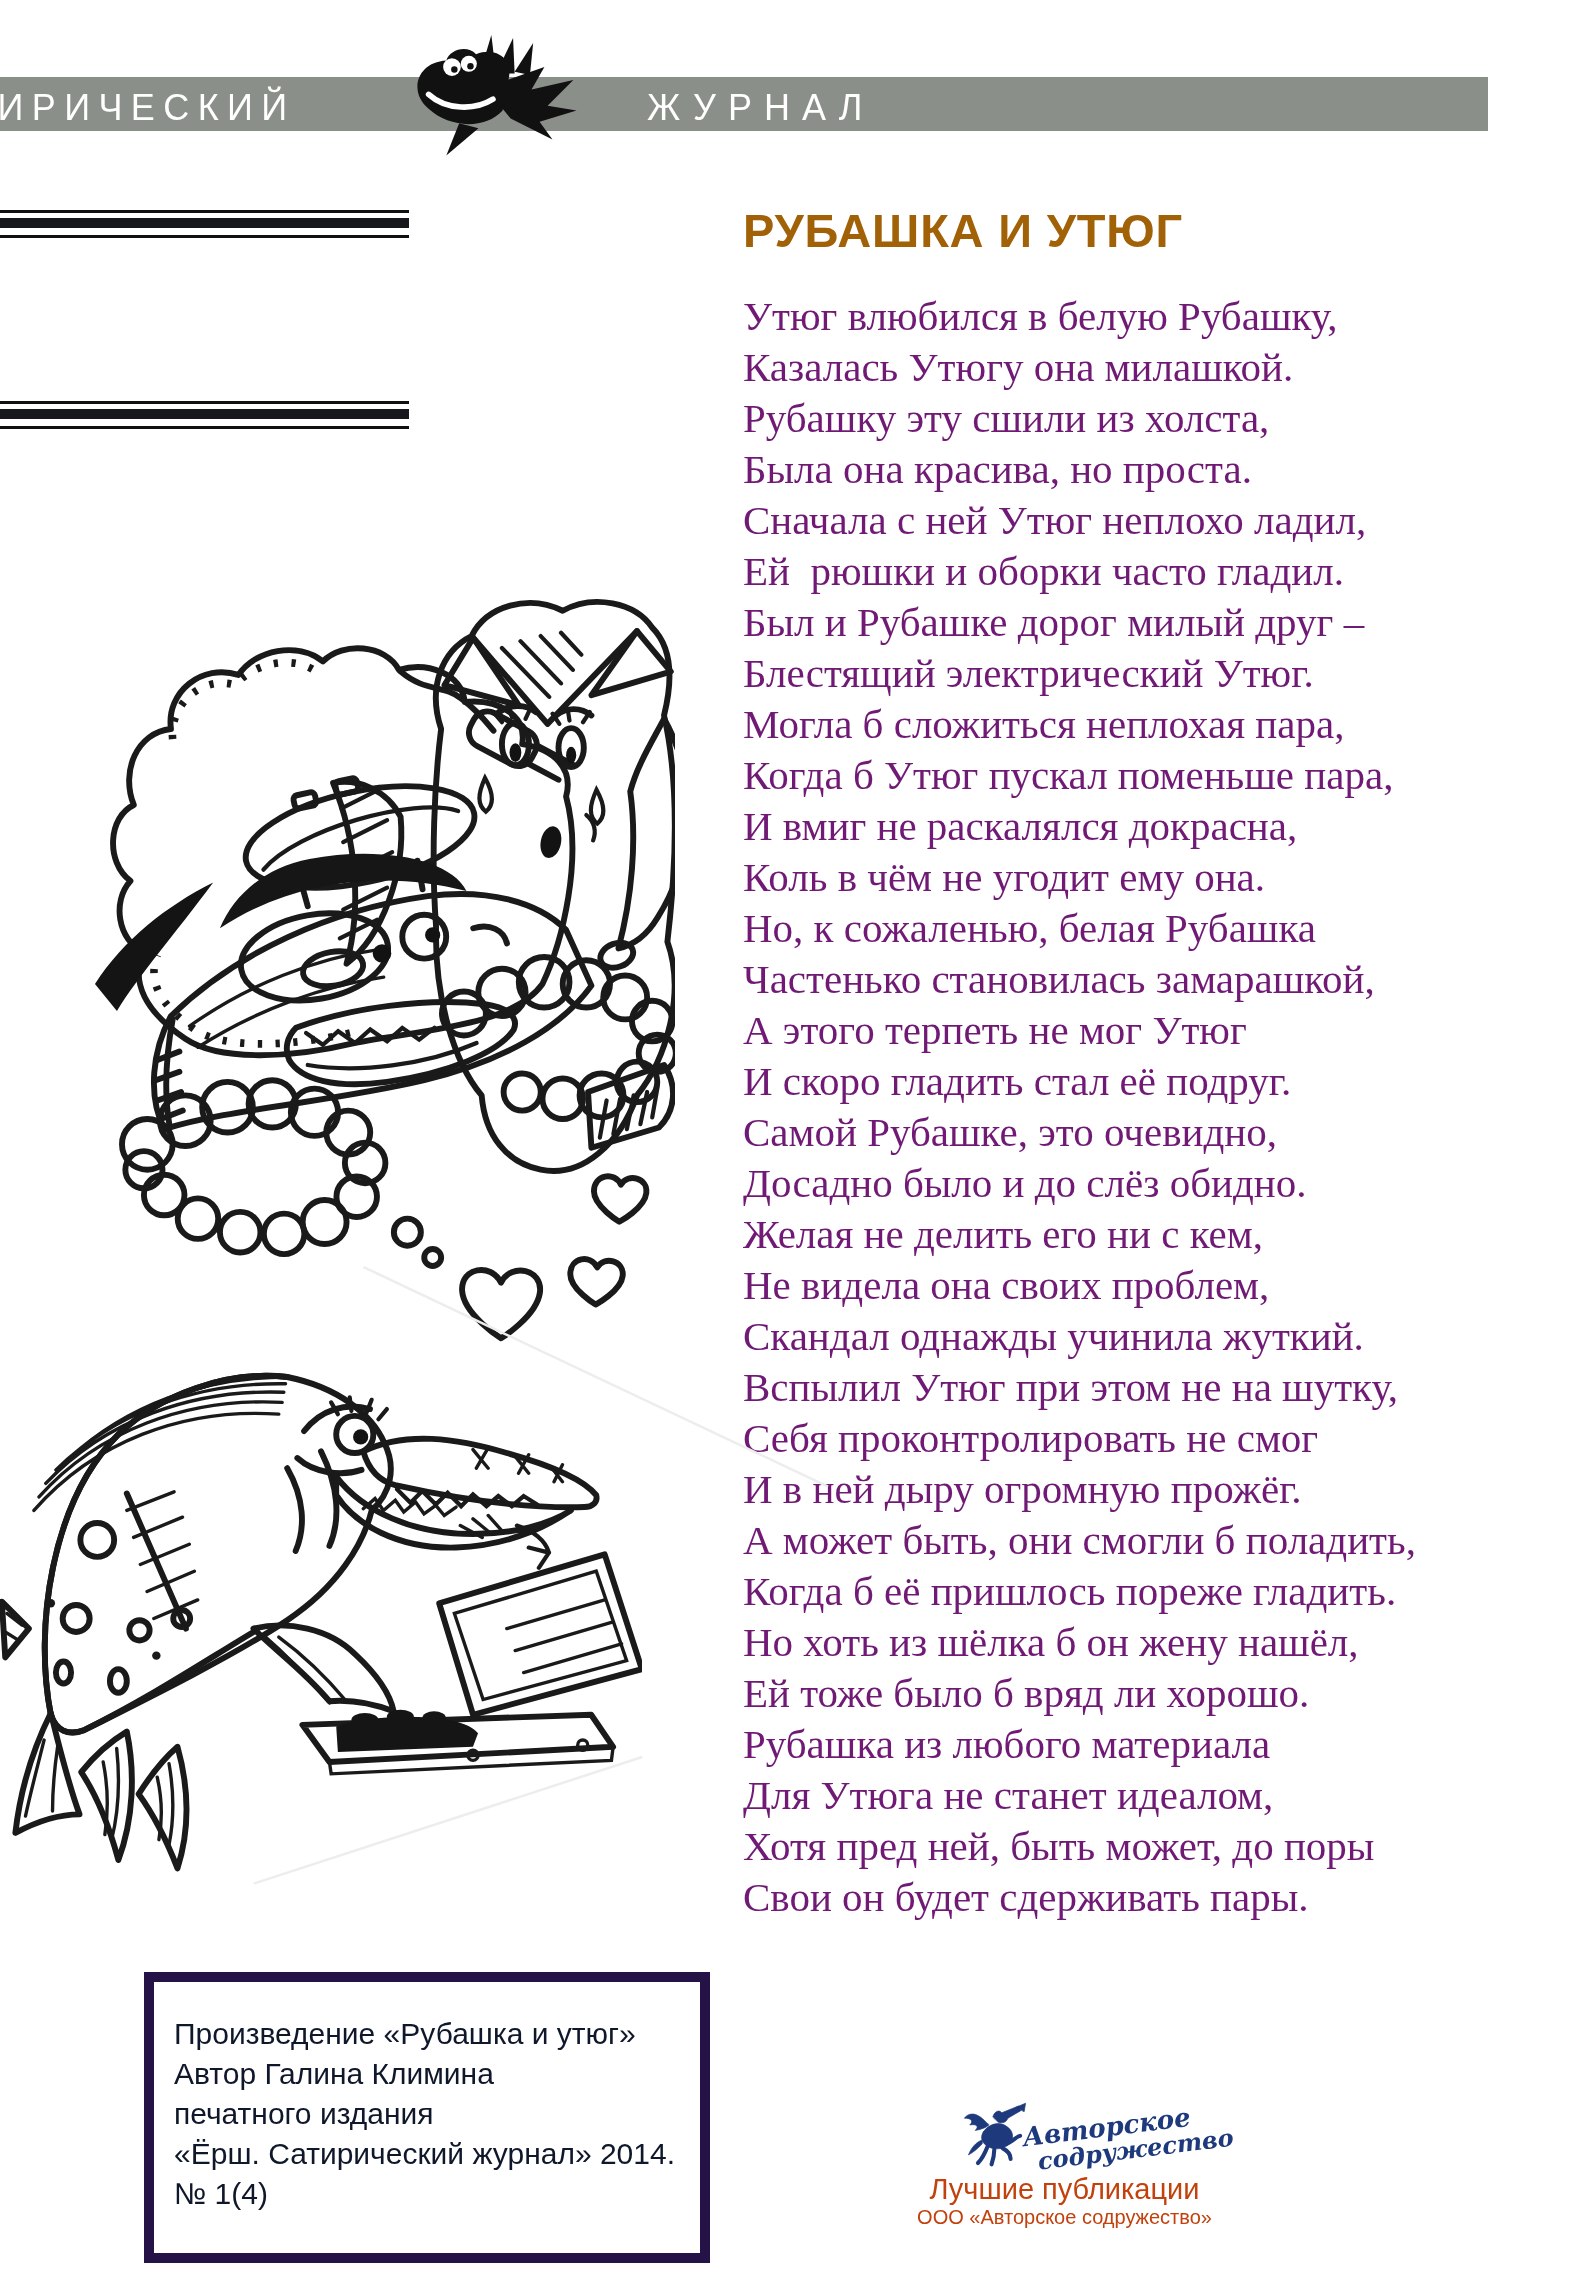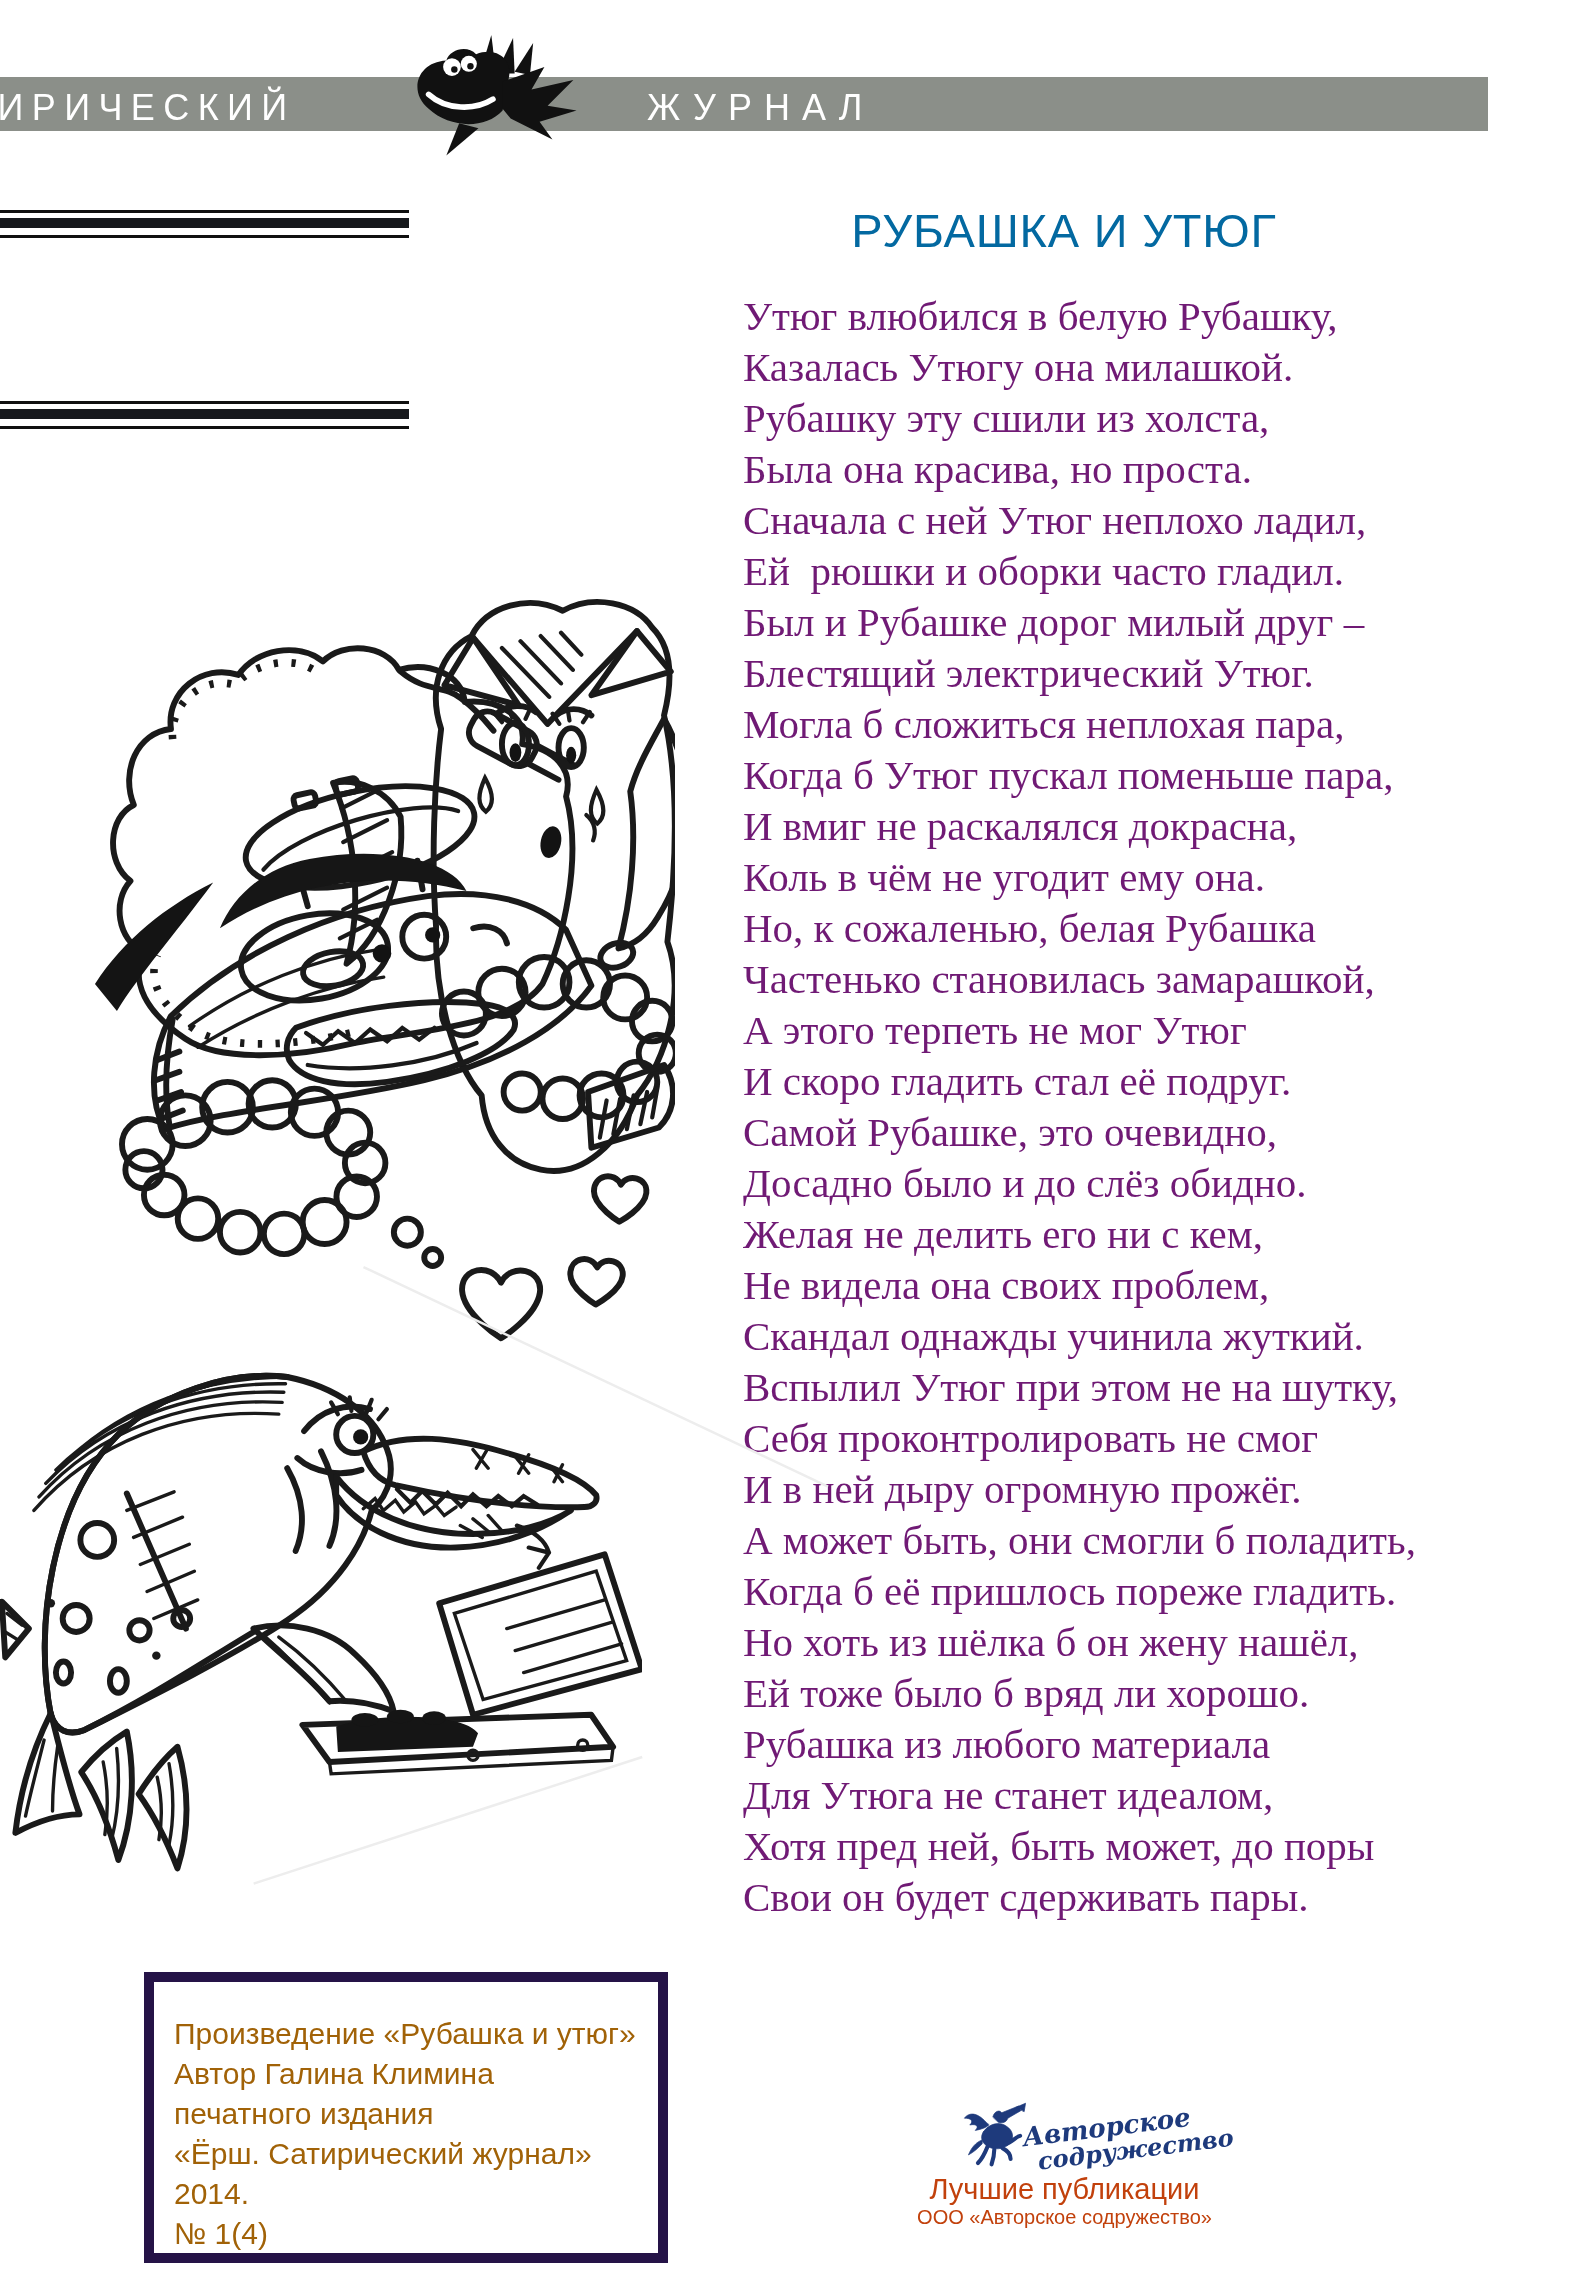--- a/index.html
+++ b/index.html
@@ -14,38 +14,38 @@
   .fish-logo{position:absolute;left:382px;top:29px;width:201px;height:142px;}
 
   
   .rule-group{position:absolute;left:0;width:409px;height:28px;}
   .rg1{top:210px;} .rg2{top:401px;}
   .rule-thin{position:absolute;left:0;width:100%;height:3.4px;background:#101010;}
   .rule-thick{position:absolute;left:0;top:7.6px;width:100%;height:10px;background:#16181c;}
   .rt2{top:24.5px;}
 
   
-  .title{position:absolute;left:743px;top:203px;width:642px;text-align:center;
-         font-size:47px;font-weight:normal;color:#0369a1;letter-spacing:0.8px;}
+  .title{position:absolute;left:743px;top:203px;width:642px;text-align:left;
+         font-size:47px;font-weight:bold;color:#a16207;letter-spacing:0.8px;}
   .poem{position:absolute;left:743px;top:291px;font-family:"Liberation Serif",serif;
         font-size:41px;line-height:51px;color:#701a75;white-space:pre-wrap;}
   .poem-line{height:51px;}
 
   
   .cartoon1{position:absolute;left:46px;top:587px;width:629px;height:739px;}
   .hearts{position:absolute;left:452px;top:1159px;width:207px;height:199px;}
   .cartoon2{position:absolute;left:0px;top:1350px;width:642px;height:591px;}
   .ln{fill:none;stroke:#1a1a1a;stroke-width:7;stroke-linecap:round;stroke-linejoin:round;}
   .ln4{fill:none;stroke:#1a1a1a;stroke-width:4;stroke-linecap:round;}
   .ln5{fill:none;stroke:#1a1a1a;stroke-width:5;stroke-linecap:round;}
   .crease{position:absolute;left:0;top:0;width:1597px;height:2295px;pointer-events:none;}
 
   
-  .infobox{position:absolute;left:144px;top:1972px;width:524px;height:291px;box-sizing:border-box;
-           border:10px solid #251347;background:#fff;color:#a16207;
+  .infobox{position:absolute;left:144px;top:1972px;width:566px;height:291px;box-sizing:border-box;
+           border:10px solid #251347;background:#fff;color:#0f172a;
            font-size:30px;line-height:40px;padding:32px 12px 0 20px;}
 
   
   .pegasus{position:absolute;left:963px;top:2099px;width:68px;height:71px;}
   .logo-script{position:absolute;left:1024px;top:2116px;width:152px;color:#1e3a7c;
                font-family:"DejaVu Serif",serif;font-style:italic;font-weight:bold;
                transform:rotate(-7deg);line-height:25px;}
   .logo-script .l1{font-size:26px;}
   .logo-script .l2{font-size:24px;padding-left:12px;}
   .footer-line{position:absolute;left:811px;width:507px;text-align:center;color:#c2410c;}

